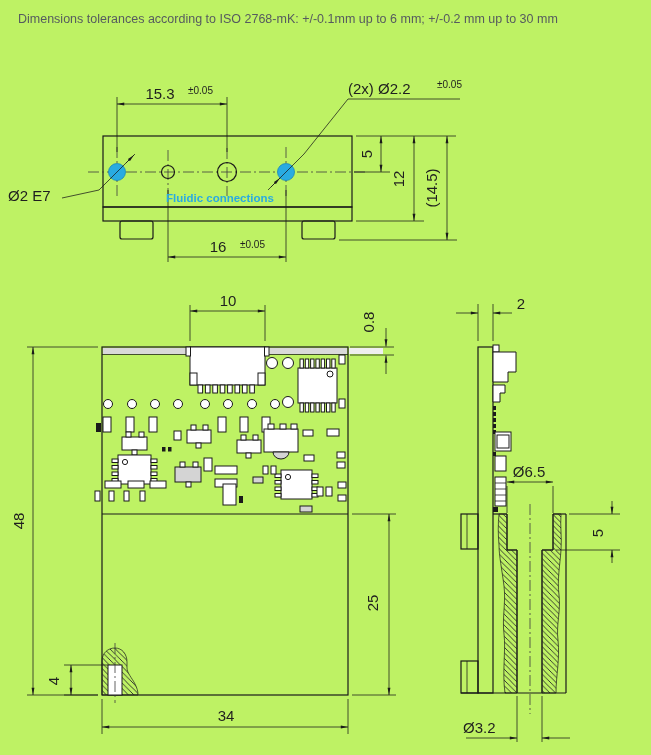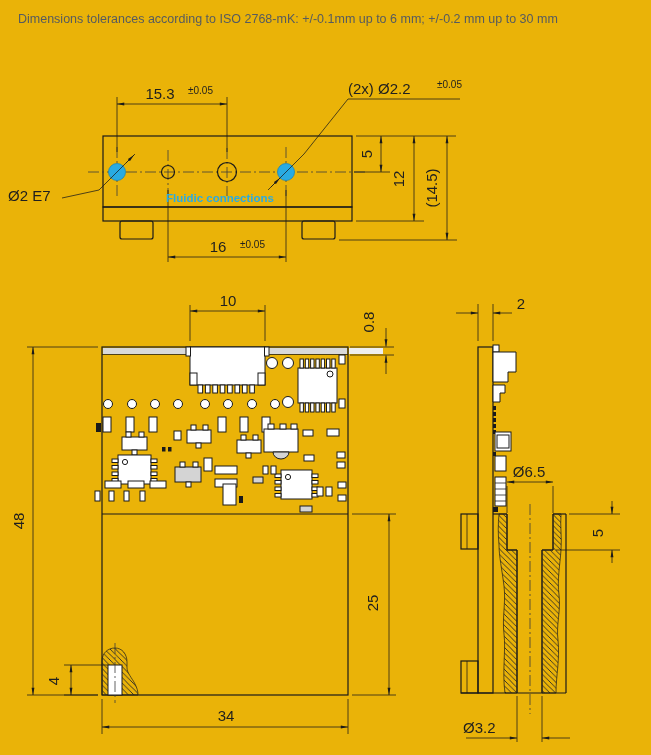--- a/index.html
+++ b/index.html
@@ -1,16 +1,16 @@
 <!DOCTYPE html>
 <html><head>
 <meta charset="utf-8">
 <style>
   html,body{margin:0;padding:0;background:#fff;}
-  .stage{position:relative;width:651px;height:755px;background:#eab308;overflow:hidden;}
+  .stage{position:relative;width:651px;height:755px;background:#bef264;overflow:hidden;}
   svg{position:absolute;left:0;top:0;}
   text{font-family:"Liberation Sans",sans-serif;fill:#1f1f1f;}
   .dim{font-size:15px;}
   .tol{font-size:10px;}
   .note{font-size:12.5px;fill:#565b5f;}
   .flu{font-size:11.5px;font-weight:bold;fill:#29ABE2;}
   .ol{fill:none;stroke:#1a1a1a;stroke-width:1.2;}
   .tl{fill:none;stroke:#1a1a1a;stroke-width:0.75;}
   .cl{fill:none;stroke:#3c3c3c;stroke-width:0.8;stroke-dasharray:11 3 2 3;}
   .comp{fill:#ffffff;stroke:#1a1a1a;stroke-width:1;}

